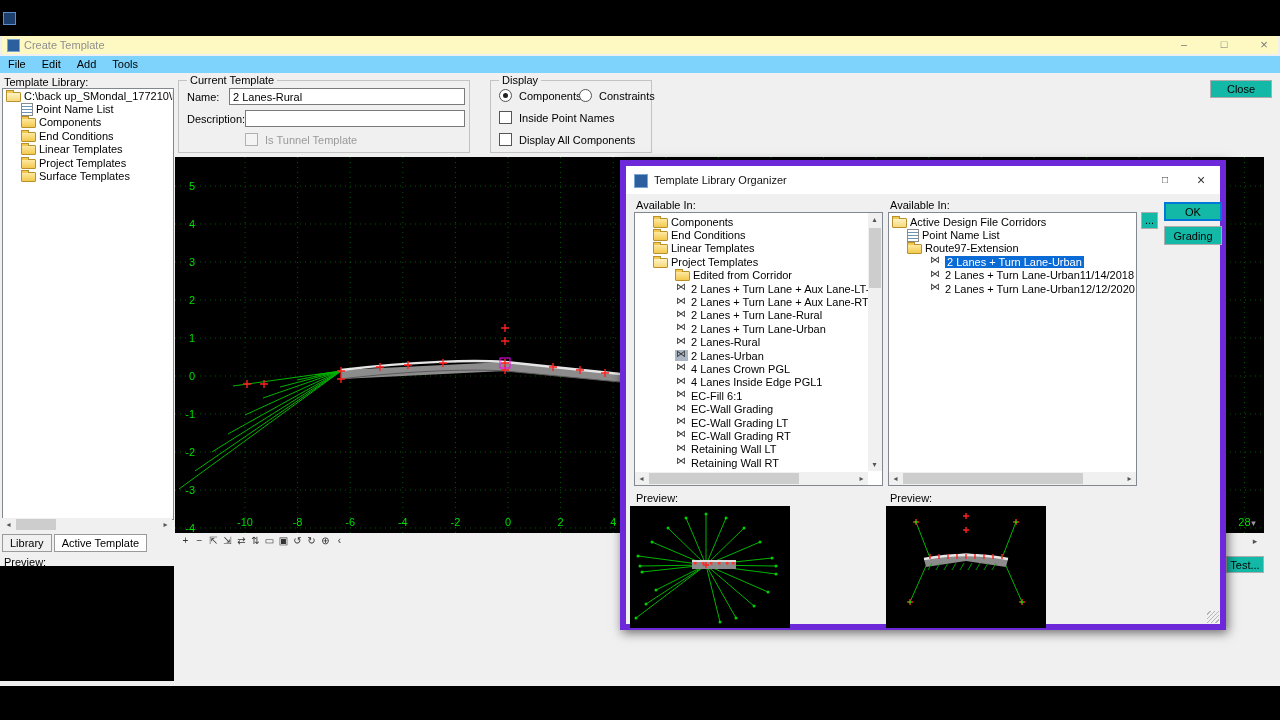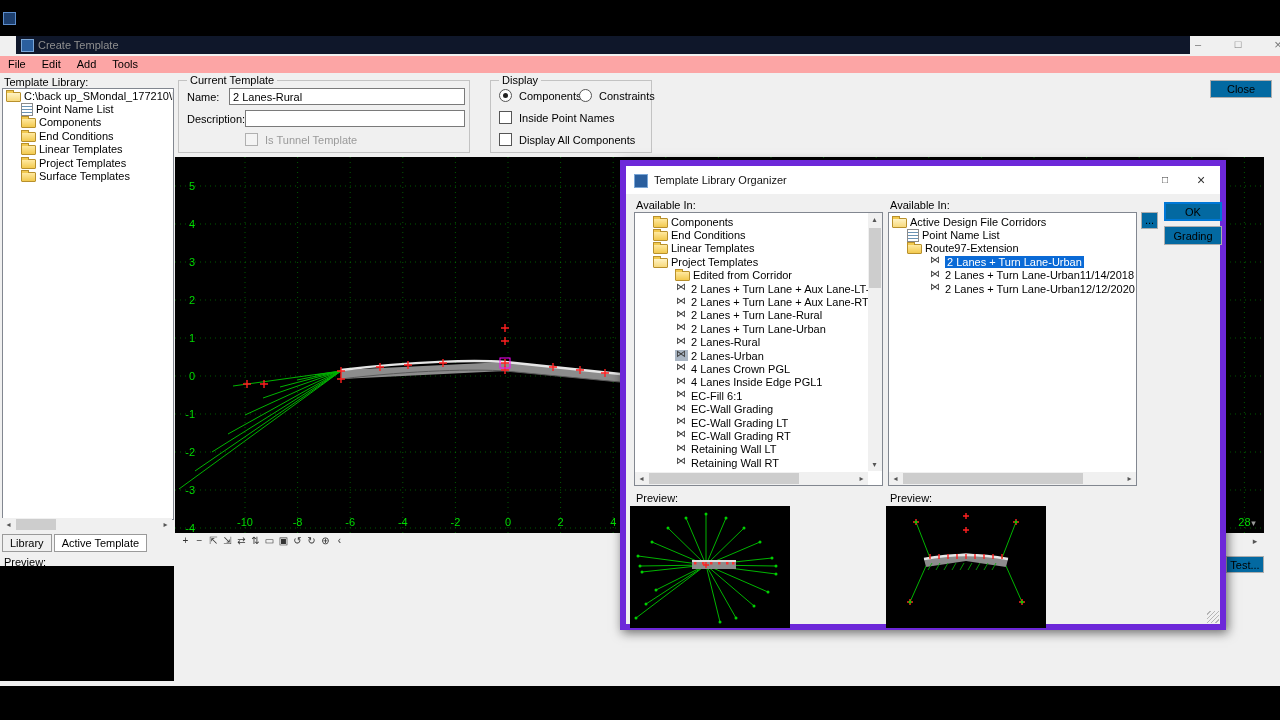--- a/index.html
+++ b/index.html
@@ -4,26 +4,26 @@
 <style>
   html,body{margin:0;padding:0;background:#000;}
   .screen{position:relative;width:1280px;height:720px;background:#000;overflow:hidden;
           font-family:"Liberation Sans",sans-serif;font-size:11px;color:#000;}
   
   .topbar{position:absolute;left:0;top:0;width:1280px;height:36px;background:#000;}
   .taskbar-icon{position:absolute;left:3px;top:12px;width:11px;height:11px;background:#1d3f6e;border:1px solid #5b8ccb;}
   .bottombar{position:absolute;left:0;top:686px;width:1280px;height:34px;background:#000;}
   
   .appwin{position:absolute;left:0;top:36px;width:1280px;height:650px;background:#f0f0f0;}
-  .titlebar{position:absolute;left:16px;top:0;width:1174px;height:18px;background:#0f172a;}
+  .titlebar{position:absolute;left:2px;top:0;width:1276px;height:18px;background:#fef9c3;}
   .app-icon{position:absolute;left:5px;top:3px;width:11px;height:11px;background:#2b5f9e;border:1px solid #7aa6d6;}
   .title-text{position:absolute;left:22px;top:3px;color:#8f8f8f;font-size:11px;}
   .tb-btn{position:absolute;top:0;width:36px;height:18px;text-align:center;line-height:17px;color:#777;font-size:11px;cursor:pointer;}
   .tb-min{left:1164px;}.tb-max{left:1204px;}.tb-close{left:1244px;font-size:13px;}
-  .menubar{position:absolute;left:0;top:20px;width:1280px;height:17px;background:#fca5a5;}
+  .menubar{position:absolute;left:0;top:20px;width:1280px;height:17px;background:#7dd3fc;}
   .menu-item{display:inline-block;padding:2px 8px;font-size:11px;cursor:pointer;}
   
   .lp-label{position:absolute;left:4px;top:40px;font-size:11px;}
   .treebox-main{position:absolute;left:2px;top:52px;width:170px;height:430px;background:#fff;border:1px solid #828790;overflow:hidden;}
   .trow{display:flex;align-items:center;height:13.4px;white-space:nowrap;cursor:pointer;}
   .ind0{padding-left:3px;}.ind1{padding-left:18px;}.ind2{padding-left:40px;}
   .ticon{display:inline-block;width:13px;height:11px;margin-right:3px;position:relative;flex:none;}
   .ticon[data-icon-kind="folder"],.ticon[data-icon-kind="folder-open"]{height:8px;margin-top:2px;background:linear-gradient(#ffe9a0,#f2c94e);border:1px solid #b8902c;border-radius:1px;}
   .ticon[data-icon-kind="folder"]::before,.ticon[data-icon-kind="folder-open"]::before{content:"";position:absolute;top:-3px;left:-1px;width:6px;height:2px;background:#f2c94e;border:1px solid #b8902c;border-bottom:none;}
   .ticon[data-icon-kind="folder-open"]{background:linear-gradient(#fff3c4,#f7d97c);}
@@ -51,21 +51,21 @@
   .gb-current{left:178px;top:44px;width:290px;height:71px;}
   .gb-display{left:490px;top:44px;width:160px;height:71px;}
   .fld-label{position:absolute;font-size:11px;}
   .txt{position:absolute;border:1px solid #7a7a7a;background:#fff;height:15px;font-size:11px;font-family:"Liberation Sans",sans-serif;padding:0 3px;}
   .cb{display:inline-block;width:11px;height:11px;border:1px solid #555;background:#fff;vertical-align:-2px;margin-right:4px;cursor:pointer;}
   .cb.disabled{border-color:#b0b0b0;background:#f4f4f4;}
   .radio{display:inline-block;width:11px;height:11px;border:1px solid #555;border-radius:50%;background:#fff;vertical-align:-2px;margin-right:4px;position:relative;cursor:pointer;}
   .radio.checked::after{content:"";position:absolute;left:3px;top:3px;width:5px;height:5px;border-radius:50%;background:#222;}
   .chk-row{position:absolute;font-size:11px;white-space:nowrap;}
   .dis-label{color:#9a9a9a;text-align:center;}
-  .btn{position:absolute;background:#0369a1;border:1px solid #adadad;font-size:11px;font-family:"Liberation Sans",sans-serif;text-align:center;cursor:pointer;padding:0;}
+  .btn{position:absolute;background:#14b8a6;border:1px solid #adadad;font-size:11px;font-family:"Liberation Sans",sans-serif;text-align:center;cursor:pointer;padding:0;}
   .close-btn{left:1210px;top:44px;width:62px;height:18px;}
   .test-btn{left:1226px;top:520px;width:38px;height:17px;}
   
   .canvas{position:absolute;left:175px;top:121px;width:1089px;height:376px;background:#000;overflow:hidden;cursor:crosshair;}
   .grid{stroke:#00b400;stroke-opacity:.5;stroke-width:1;stroke-dasharray:1 4;}
   .tick{fill:#00dc00;font-size:11px;font-family:"Liberation Sans",sans-serif;}
   .deck{fill:#8c8c8c;}
   .decktop{stroke:#e6e6e6;stroke-width:2.5;fill:none;}
   .deckbot{stroke:#5a5a5a;stroke-width:1;fill:none;}
   .tmpl{stroke:#00b400;stroke-width:1;}

